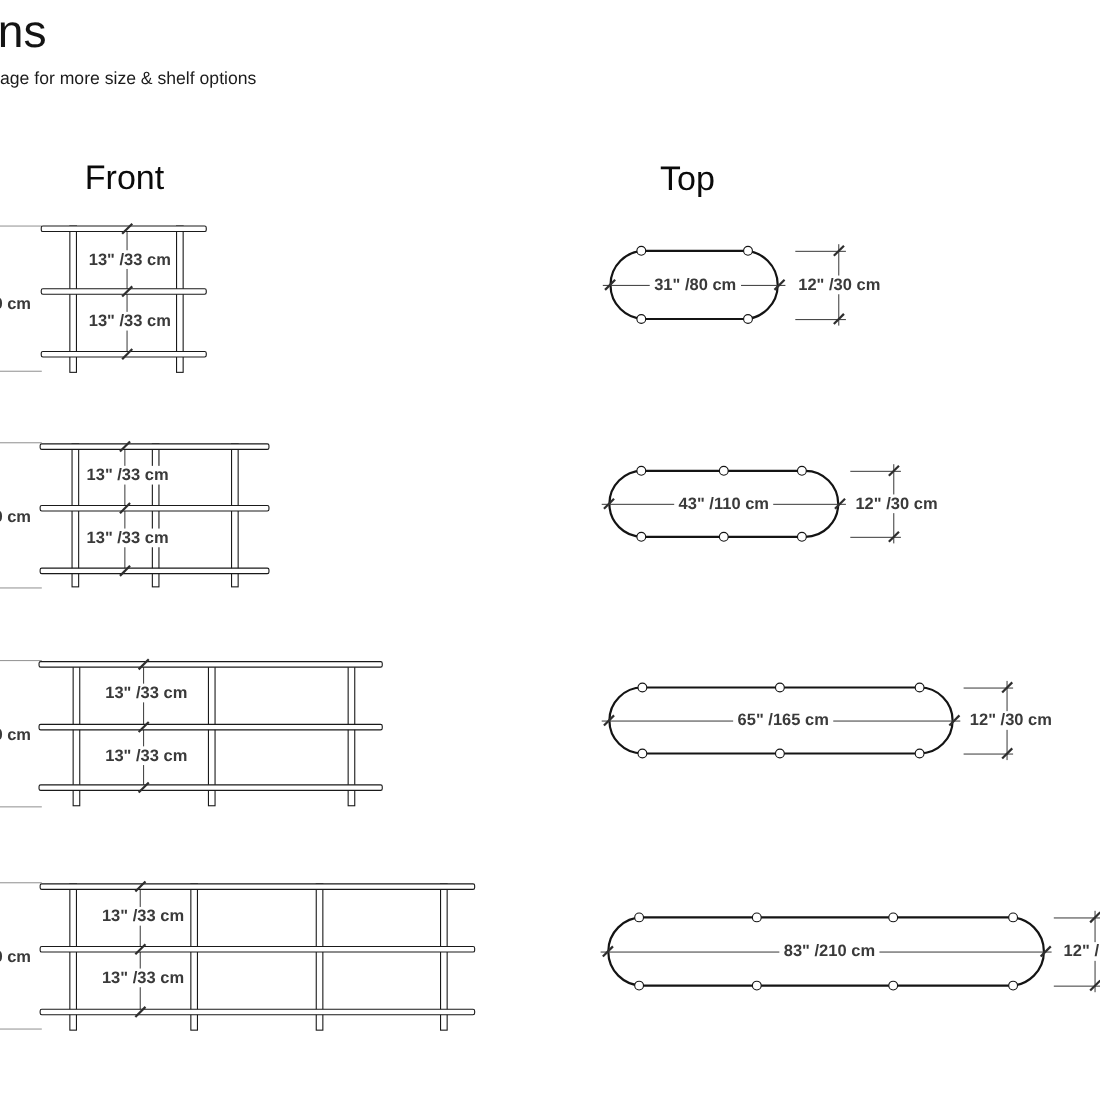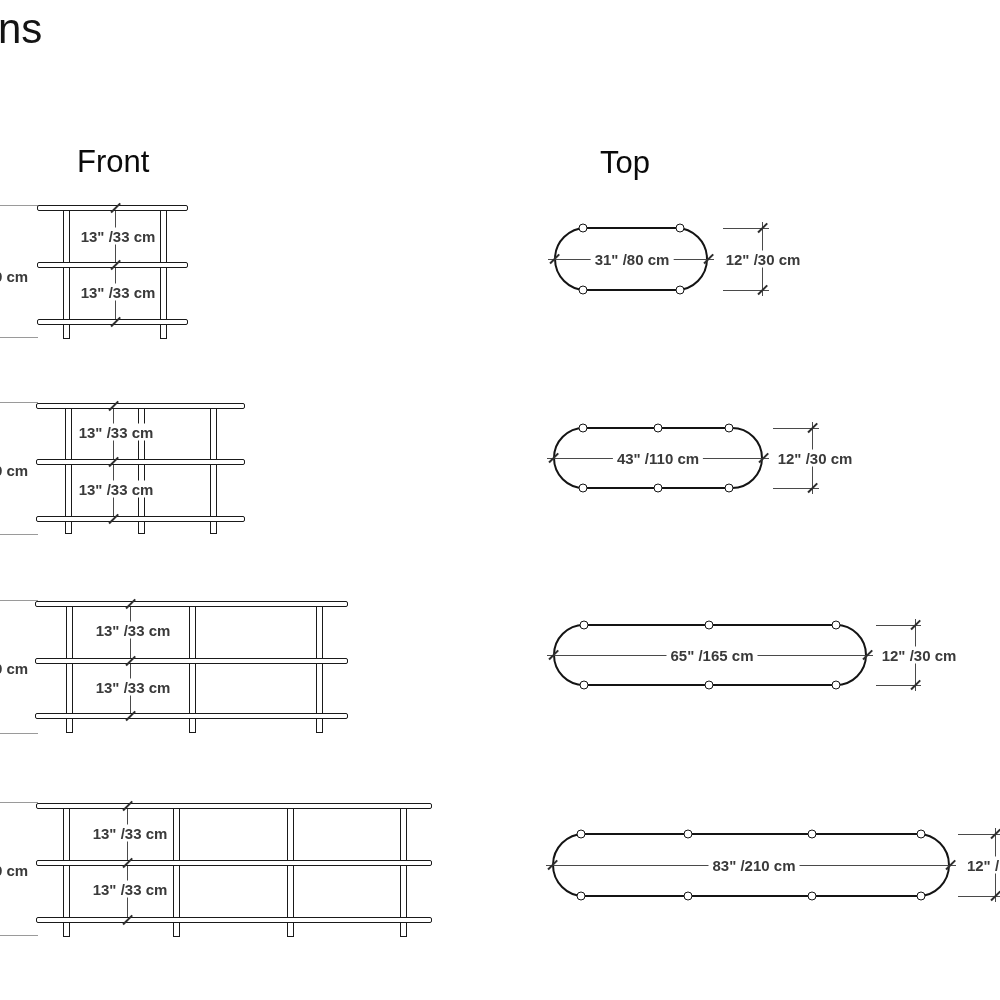--- a/index.html
+++ b/index.html
@@ -29,20 +29,21 @@
   .oval{position:absolute;border:2px solid #141414;border-radius:999px;
         box-sizing:border-box;background:transparent;z-index:2;}
   .dot{position:absolute;width:7px;height:7px;border:1.4px solid #141414;border-radius:50%;
        background:#fff;transform:translate(-50%,-50%);z-index:4;}
 </style>
 </head>
 <body>
 
 <div id="canvas">
   <div class="title">ns</div>
+  <div class="subtitle">age for more size &amp; shelf options</div>
   <div class="heading" style="left:77px;top:145px">Front</div>
   <div class="heading" style="left:600px;top:146px">Top</div>
 
   <div class="view" id="front-0">
       <div class="extline" style="left: 0px; top: 205px; width: 38px;"></div>
       <div class="extline" style="left: 0px; top: 337px; width: 38px;"></div>
       <div class="side-label" style="top: 276px;">9 cm</div>
       <div class="leg" style="left: 63px; top: 205px; height: 134px;"></div>
       <div class="leg" style="left: 160px; top: 205px; height: 134px;"></div>
       <div class="shelf" style="left: 37px; top: 205px; width: 151px;"></div>

